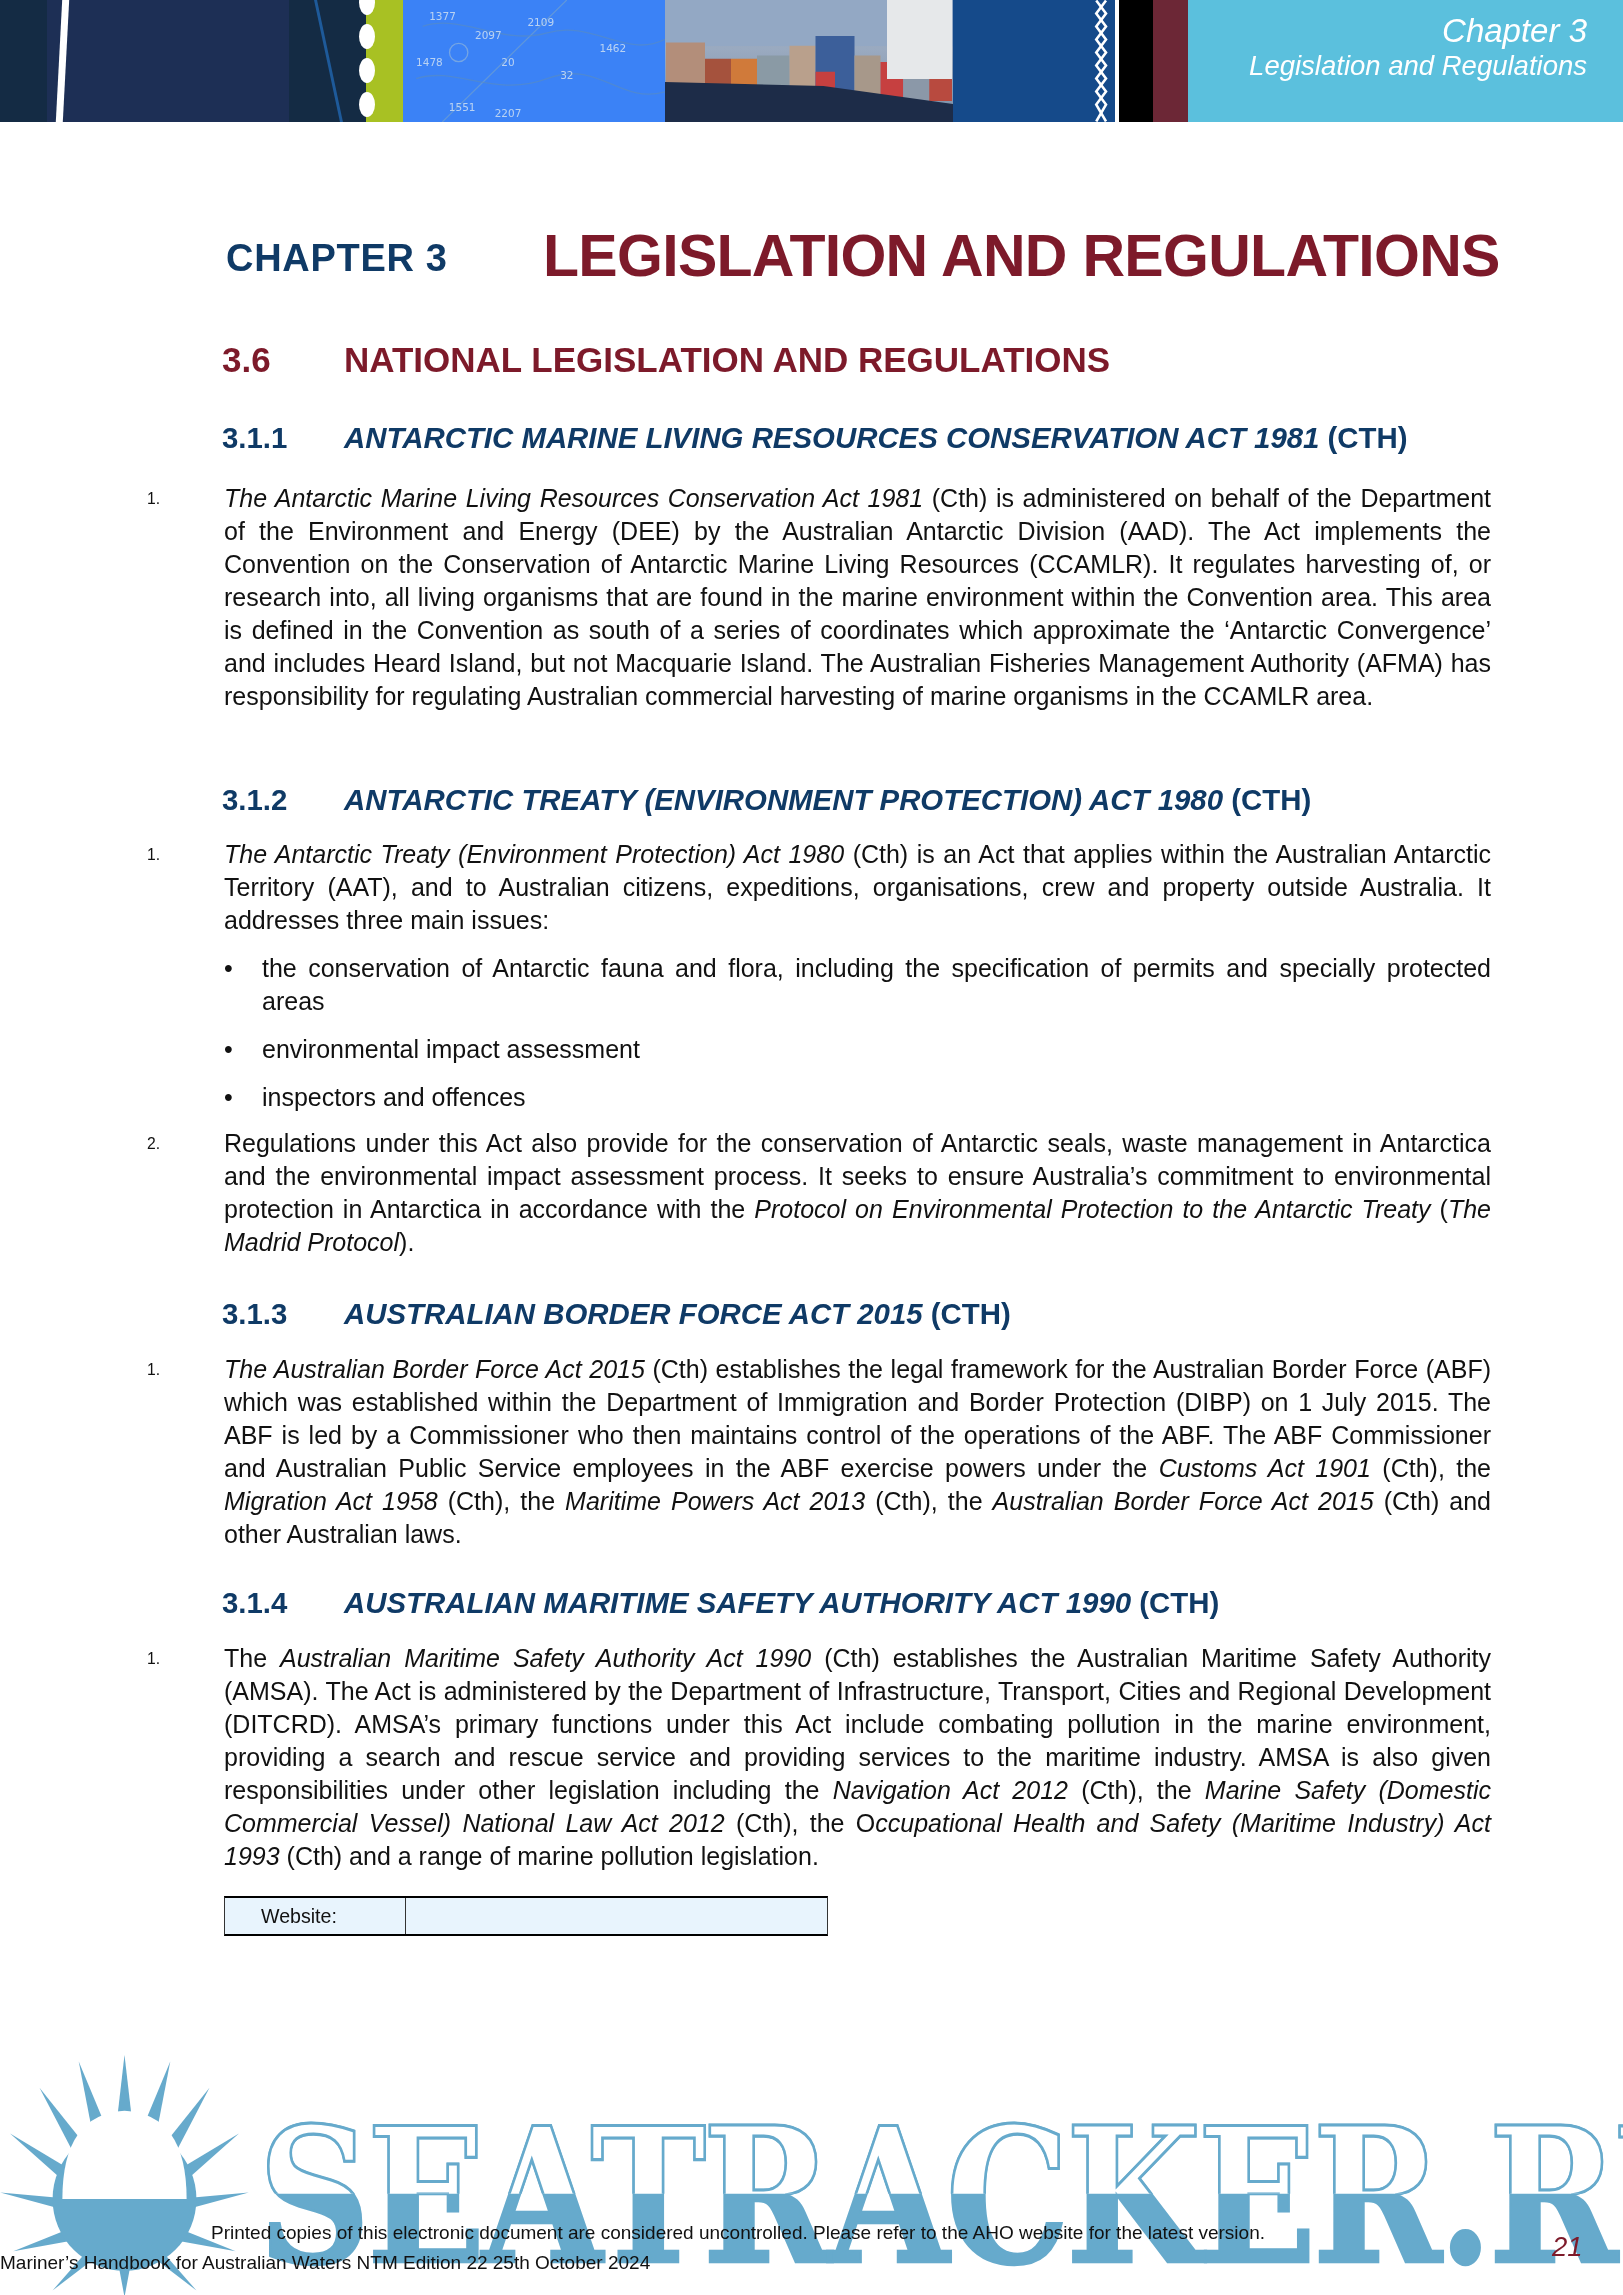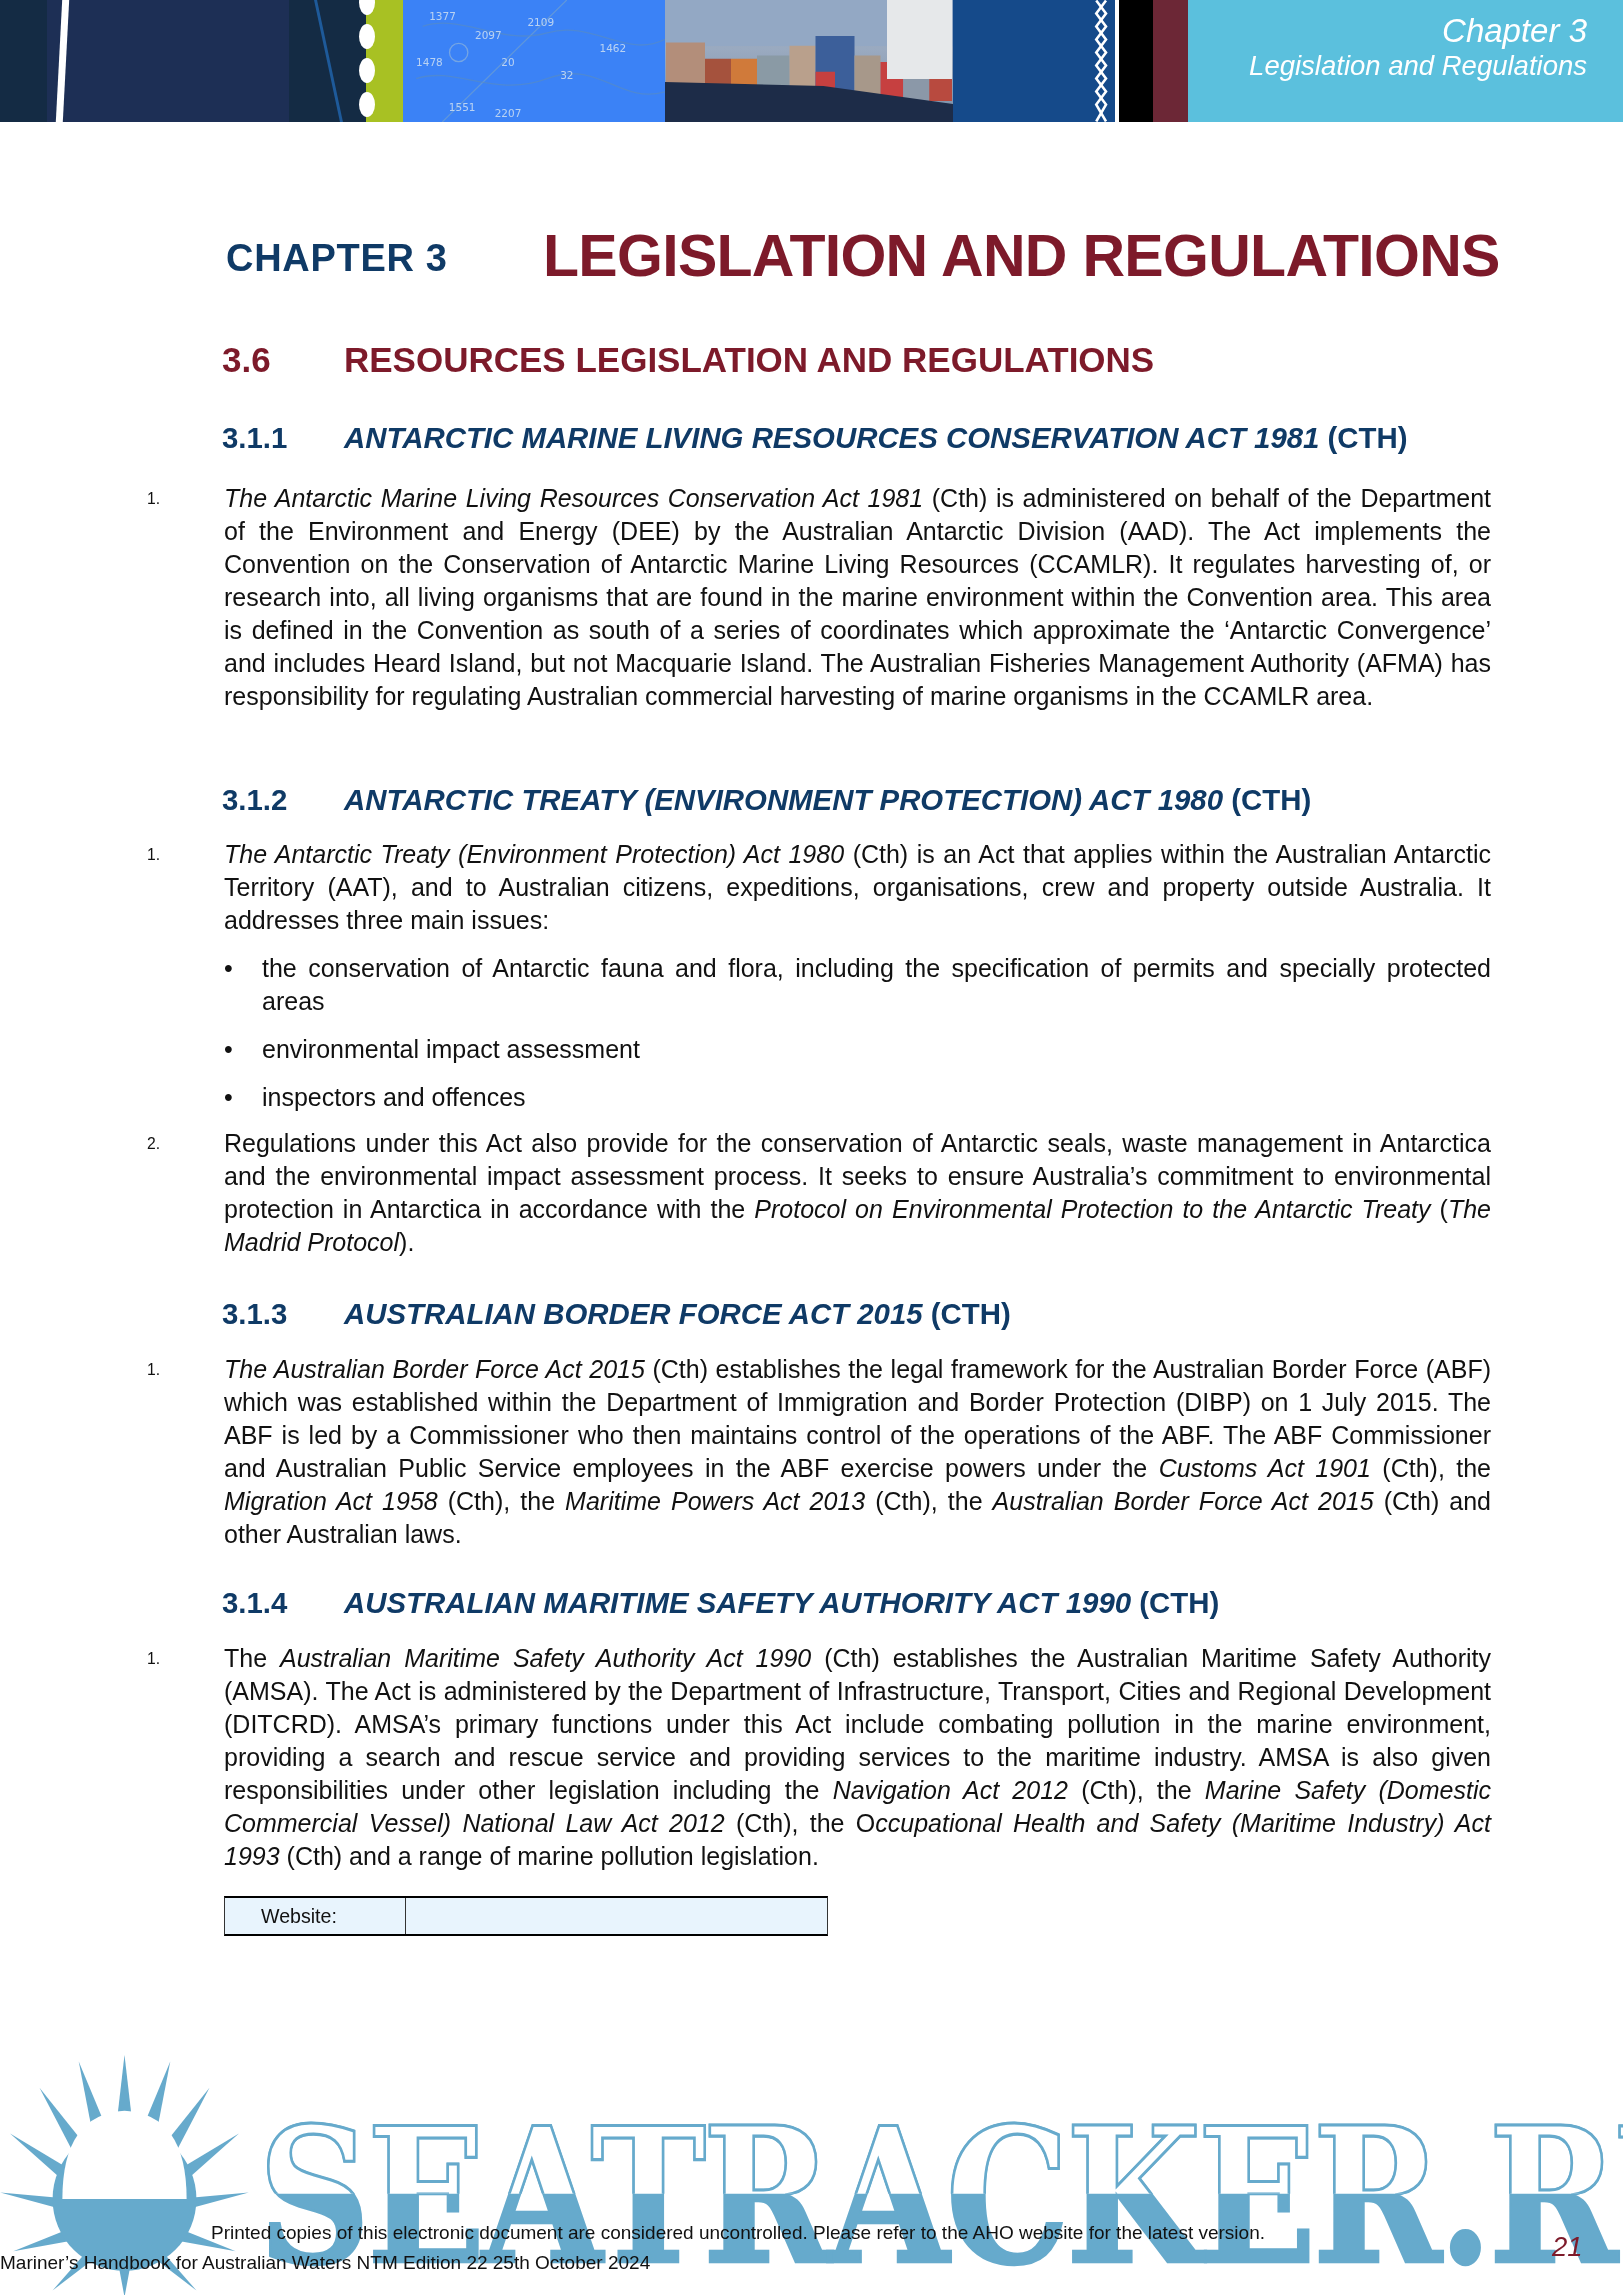--- a/index.html
+++ b/index.html
@@ -127,21 +127,21 @@
   <div class="band b-maroon"></div>
   <div class="band b-cyan"></div>
   <div class="banner-chapter">Chapter 3</div>
   <div class="banner-sub">Legislation and Regulations</div>
 </div>
 
 <div class="chapter-label">CHAPTER 3</div>
 <div class="chapter-title">LEGISLATION AND REGULATIONS</div>
 
 <div class="h2" style="top:340px">
-  <span class="num">3.6</span><span>RESOURCES LEGISLATION AND REGULATIONS</span>
+  <span class="num">3.6</span><span>NATIONAL LEGISLATION AND REGULATIONS</span>
 </div>
 
 <div class="h3" style="top:421px">
   <span class="num">3.1.1</span><span class="ttl">ANTARCTIC MARINE LIVING RESOURCES CONSERVATION ACT 1981</span><span> (CTH)</span>
 </div>
 <div class="para" style="top:482px">
   <span class="n">1.</span>
   <i>The Antarctic Marine Living Resources Conservation Act 1981</i><span> (Cth) is administered on behalf of the Department of the Environment and Energy (DEE) by the Australian Antarctic Division (AAD). The Act implements the Convention on the Conservation of Antarctic Marine Living Resources (CCAMLR). It regulates harvesting of, or research into, all living organisms that are found in the marine environment within the Convention area. This area is defined in the Convention as south of a series of coordinates which approximate the ‘Antarctic Convergence’ and includes Heard Island, but not Macquarie Island. The Australian Fisheries Management Authority (AFMA) has responsibility for regulating Australian commercial harvesting of marine organisms in the CCAMLR area.</span>
 </div>
 

